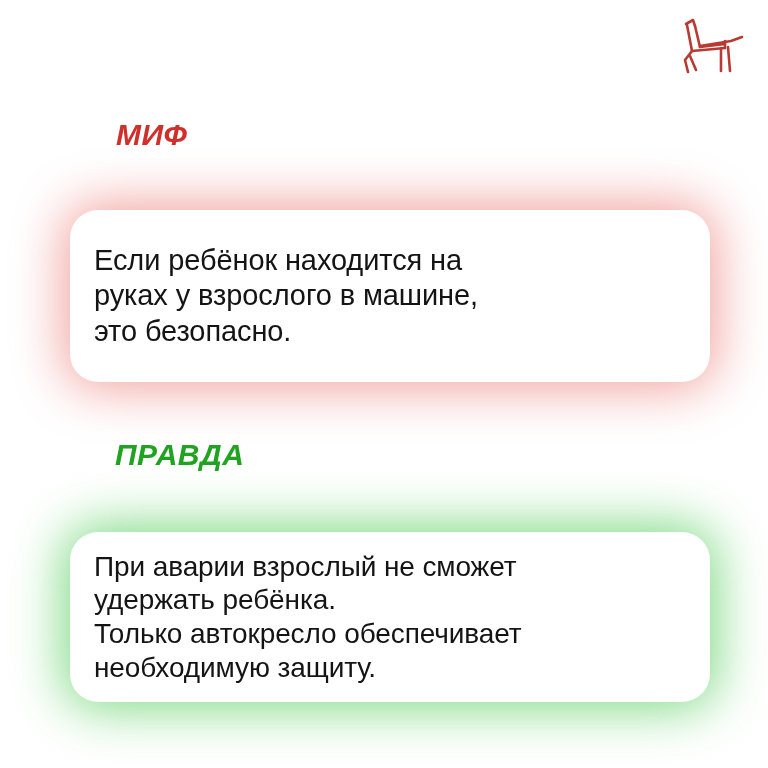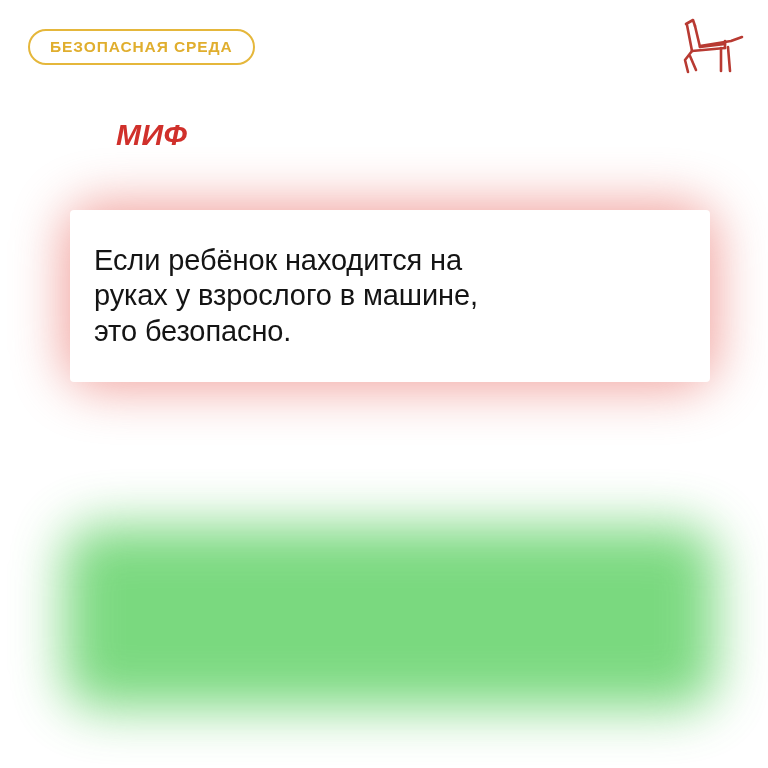--- a/index.html
+++ b/index.html
@@ -90,21 +90,21 @@
     width: 652px;
     height: 182px;
     background: #43C94A;
     opacity: 0.70;
   }
 
   
   .card {
     position: absolute;
     background: #ffffff;
-    border-radius: 4px;
+    border-radius: 28px;
     box-sizing: border-box;
     display: flex;
     align-items: center;
   }
   .card-myth {
     left: 70px;
     top: 210px;
     width: 640px;
     height: 172px;
     padding: 0 28px 0 24px;
@@ -127,21 +127,20 @@
   .card-truth .card-text {
     font-size: 28px;
     line-height: 1.2;
   }
 </style>
 </head>
 <body>
 
 <div class="page">
 
-  <div class="brand-badge">БЕЗОПАСНАЯ СРЕДА</div>
 
   <div class="logo-mark">
     <svg viewBox="0 0 72 62" xmlns="http://www.w3.org/2000/svg" fill="none" stroke="#B83A32" stroke-width="2.6" stroke-linecap="round" stroke-linejoin="round">
 
       <path d="M10 10 L17 6 L19 12"></path>
 
       <path d="M11 11 L16 37"></path>
 
       <path d="M19 12 L24 33"></path>
 
@@ -164,17 +163,24 @@
   <div class="section-heading heading-myth">МИФ</div>
 
   <div class="glow glow-red"></div>
 
   <div class="card card-myth">
     <div class="card-text">Если ребёнок находится на
 руках у взрослого в машине,
 это безопасно.</div>
   </div>
 
+  <div class="section-heading heading-truth">ПРАВДА</div>
 
   <div class="glow glow-green"></div>
 
+  <div class="card card-truth">
+    <div class="card-text">При аварии взрослый не сможет
+удержать ребёнка.
+Только автокресло обеспечивает
+необходимую защиту.</div>
+  </div>
 
 </div>
 
 </body></html>

